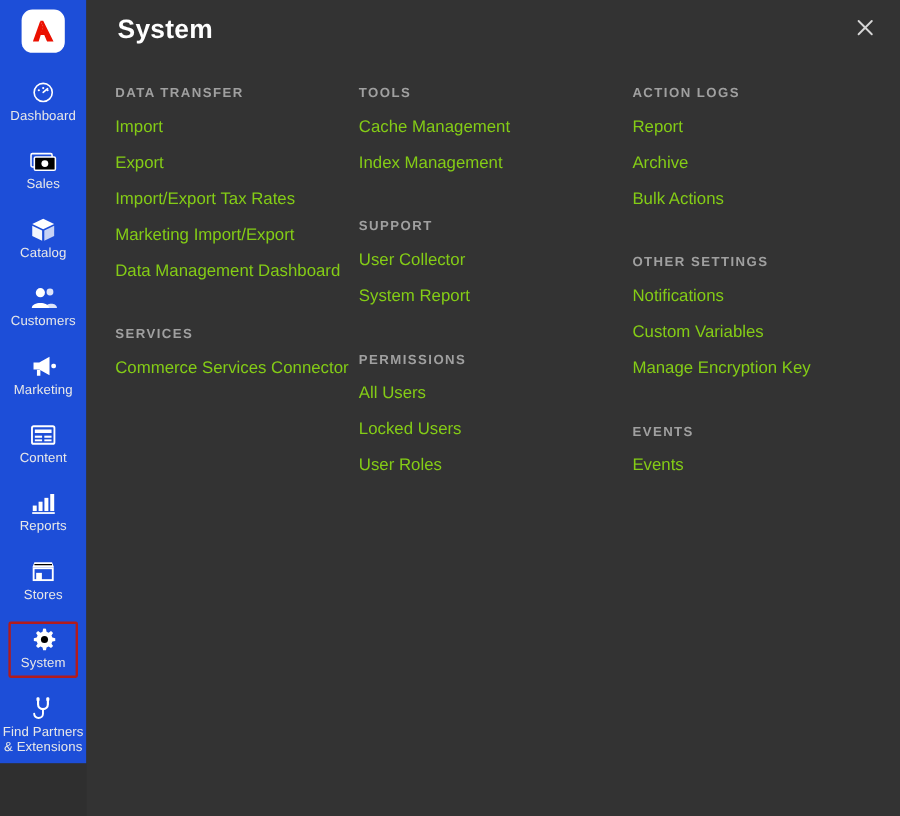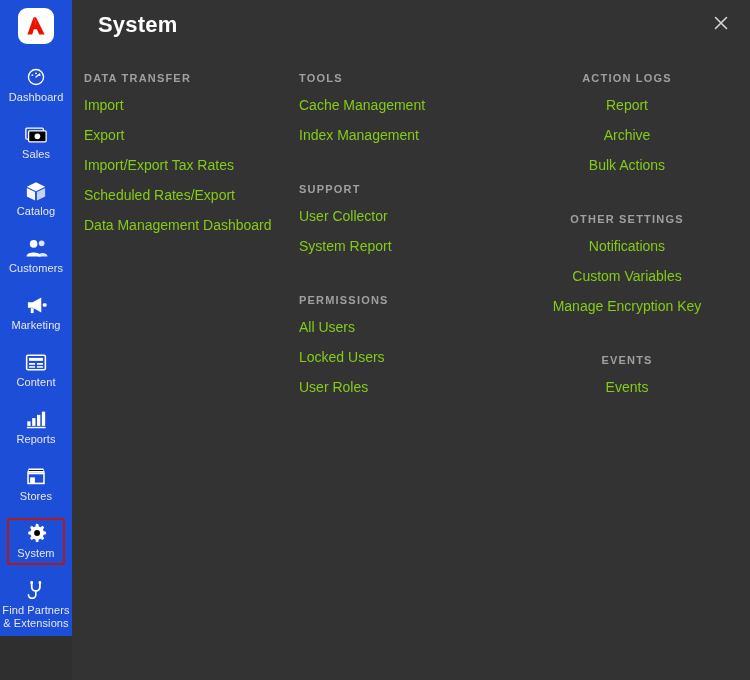--- a/index.html
+++ b/index.html
@@ -90,23 +90,23 @@
     background: none; border: none;
   }
   .close-btn svg { display: block; }
 
   .columns {
     position: absolute;
     left: 0; top: 72px; right: 0; bottom: 0;
     display: flex;
   }
   .column { position: relative; }
-  .col-1 { width: 227px; padding-left: 12px; }
+  .col-1 { width: 227px; padding-left: 24px; }
   .col-2 { width: 228px; }
-  .col-3 { width: 200px; text-align: center; }
+  .col-3 { width: 200px; }
 
   .group { margin-bottom: 0; }
   .group-title {
     font-size: 11px;
     font-weight: bold;
     color: #a0a0a0;
     letter-spacing: 1.2px;
     text-transform: uppercase;
     margin-bottom: 13px;
   }
@@ -260,22 +260,26 @@
       </span>
     </button>
 
     <div class="columns">
         <div class="column col-1">
           <div class="group">
             <div class="group-title">Data Transfer</div>
             <a class="group-link">Import</a>
             <a class="group-link">Export</a>
             <a class="group-link">Import/Export Tax Rates</a>
-            <a class="group-link">Scheduled Rates/Export</a>
+            <a class="group-link">Marketing Import/Export</a>
             <a class="group-link">Data Management Dashboard</a>
+          </div>
+          <div class="group">
+            <div class="group-title">Services</div>
+            <a class="group-link">Commerce Services Connector</a>
           </div>
           <div class="group">
           </div>
         </div>
         <div class="column col-2">
           <div class="group">
             <div class="group-title">Tools</div>
             <a class="group-link">Cache Management</a>
             <a class="group-link">Index Management</a>
           </div>

